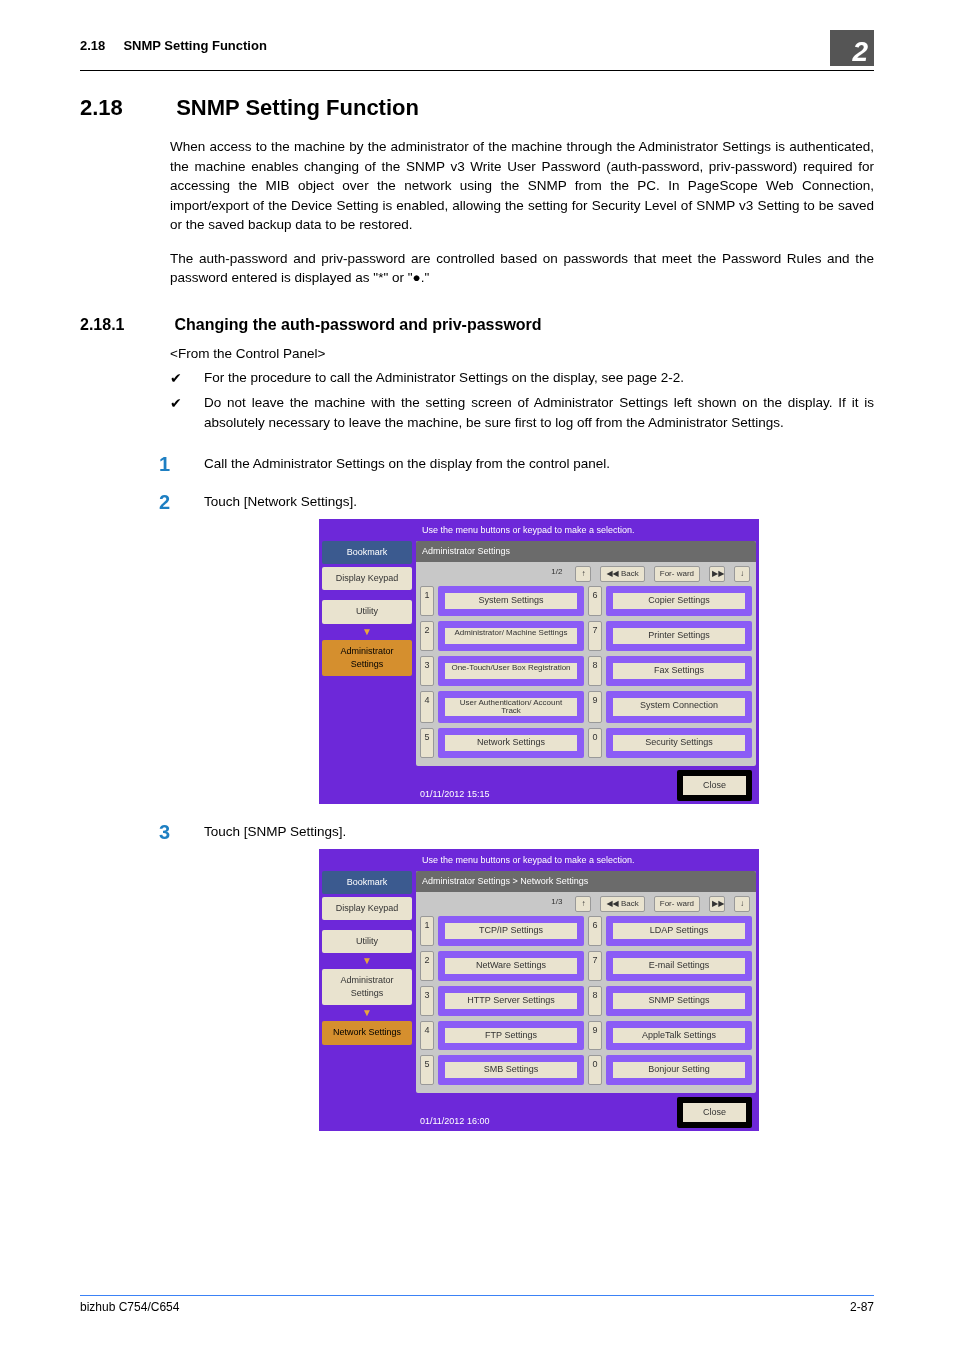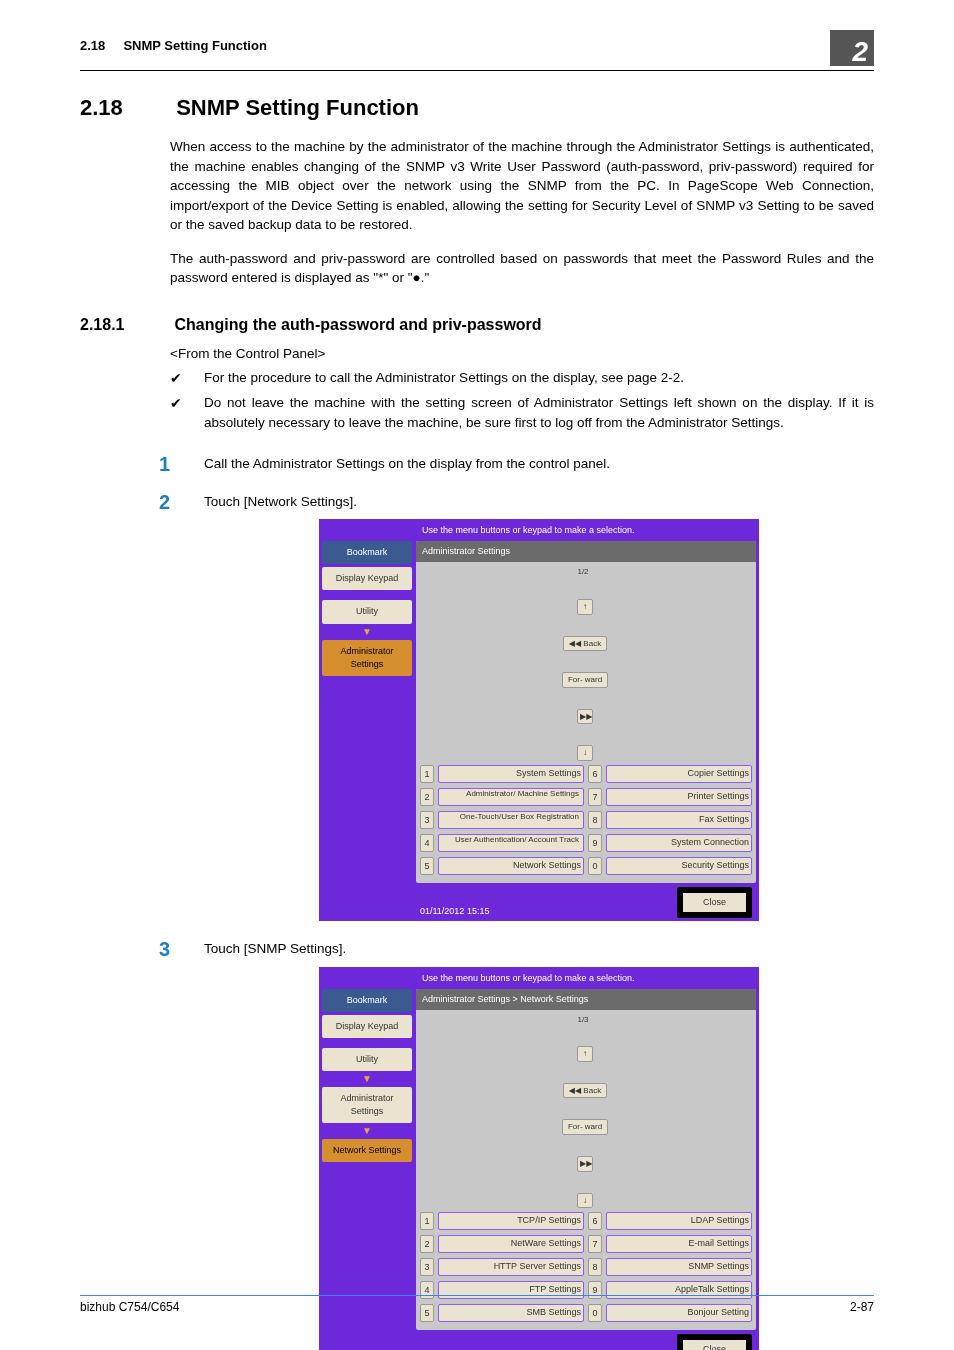--- a/index.html
+++ b/index.html
@@ -171,26 +171,25 @@
     background: #6b6b6b;
     color: #fff;
     font-size: 9px;
     padding: 4px 6px;
     border-radius: 2px 2px 0 0;
     margin: -4px -4px 4px -4px;
   }
   .pager-row {
     display: flex;
     justify-content: flex-end;
-    align-items: center;
-    gap: 21px;
+    align-items: flex-start;
+    gap: 9px;
     padding: 0 2px 4px 0;
     font-size: 8px;
     color: #333;
-    flex-direction: column;
   }
   .pager-row .page-ind { margin-right: 4px; }
   .pager-btn, .pager-mini {
     background: #e9e3cf;
     border: 1px solid #999;
     color: #333;
     padding: 1px 5px;
     border-radius: 2px;
     font-size: 8px;
   }
@@ -208,23 +207,23 @@
     background: #e9e3cf;
     border: 1px solid #999;
     color: #333;
     text-align: center;
     font-size: 9px;
     border-radius: 2px;
     line-height: 16px;
   }
   .menu-btn {
     background: #e9e3cf;
-    border: 1px solid #8b5cf6;
+    border: 7px solid #8b5cf6;
     color: #333;
-    text-align: right;
+    text-align: center;
     font-size: 9px;
     border-radius: 2px;
     line-height: 1.1;
     padding: 3px 2px;
     overflow: hidden;
   }
   .menu-btn.two-line { line-height: 1.0; padding: 1px 4px; font-size: 8px;}
 
   .panel-footer {
     display: flex;

